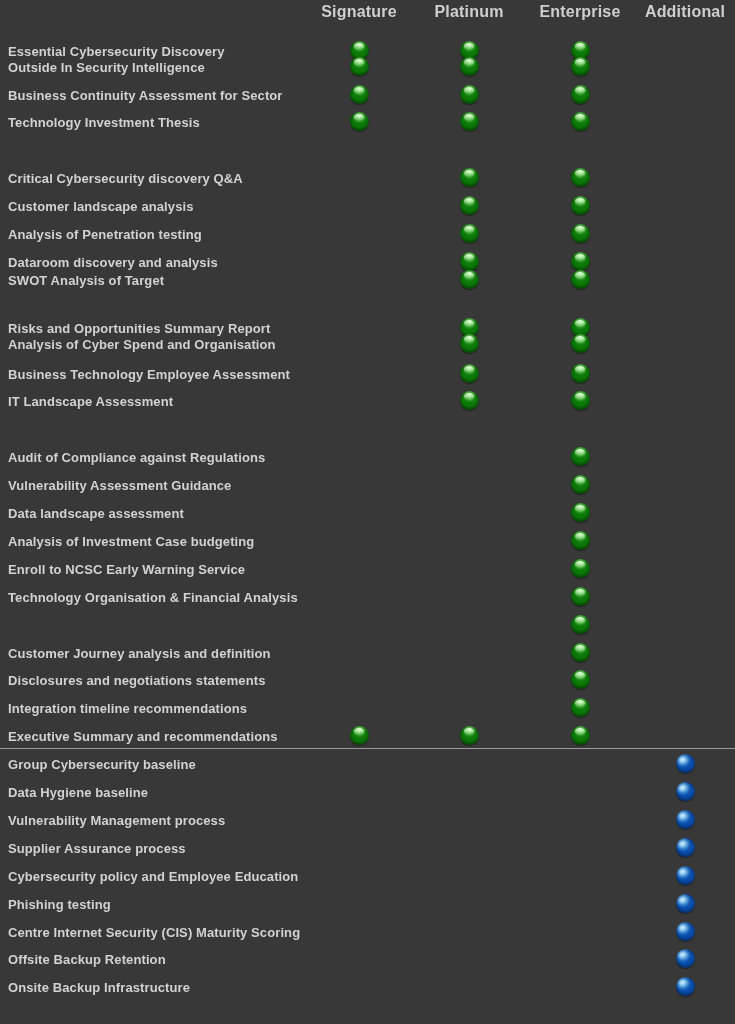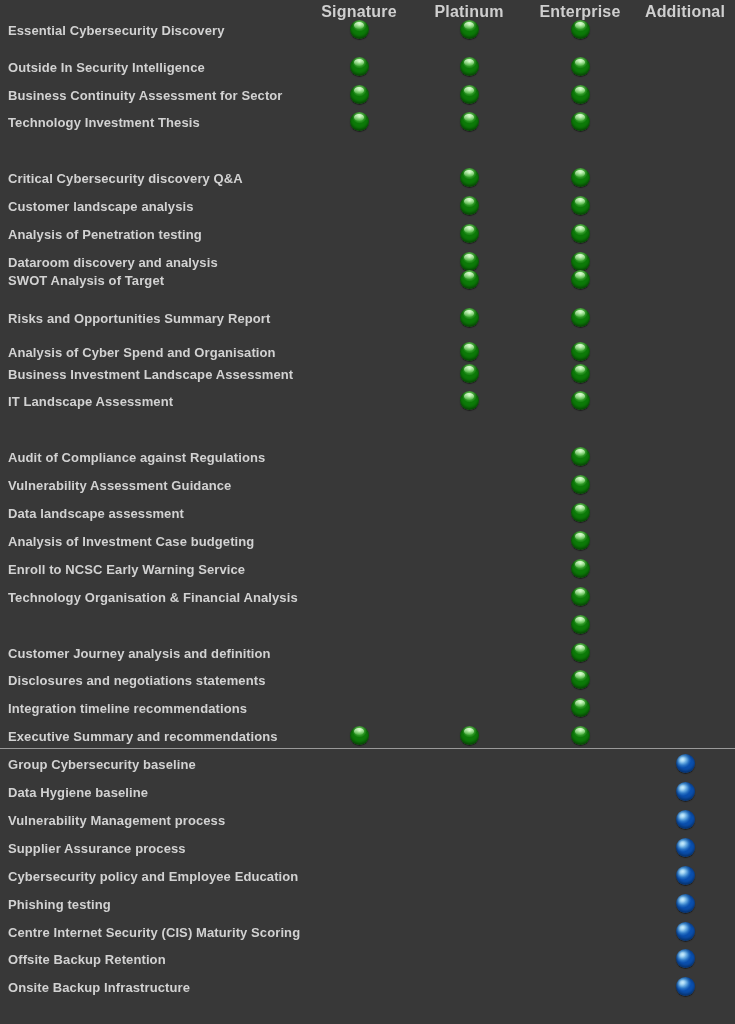--- a/index.html
+++ b/index.html
@@ -117,21 +117,21 @@
 </head>
 <body style="background: rgb(56, 56, 56);">
 
 <div id="matrix">
   <div class="header-row">
       <div class="col-head" style="left: 294px;">Signature</div>
       <div class="col-head" style="left: 404px;">Platinum</div>
       <div class="col-head" style="left: 515px;">Enterprise</div>
       <div class="col-head" style="left: 620px;">Additional</div>
     </div>
-<div class="row" style="top: 22px; text-align: right;">
+<div class="row" style="top: 43px; text-align: right;">
       <div class="row-label">Essential Cybersecurity Discovery</div>
       <div class="dot green" style="left: 349.5px;"></div>
       <div class="dot green" style="left: 459.5px;"></div>
       <div class="dot green" style="left: 570.5px;"></div>
     </div>
     <div class="row" style="top: 59px;">
       <div class="row-label">Outside In Security Intelligence</div>
       <div class="dot green" style="left: 349.5px;"></div>
       <div class="dot green" style="left: 459.5px;"></div>
       <div class="dot green" style="left: 570.5px;"></div>
@@ -166,32 +166,32 @@
     <div class="row" style="top: 254px;">
       <div class="row-label">Dataroom discovery and analysis</div>
       <div class="dot green" style="left: 459.5px;"></div>
       <div class="dot green" style="left: 570.5px;"></div>
     </div>
     <div class="row" style="top: 272px;">
       <div class="row-label">SWOT Analysis of Target</div>
       <div class="dot green" style="left: 459.5px;"></div>
       <div class="dot green" style="left: 570.5px;"></div>
     </div>
-    <div class="row" style="top: 310px;">
+    <div class="row" style="top: 320px;">
       <div class="row-label">Risks and Opportunities Summary Report</div>
       <div class="dot green" style="left: 459.5px;"></div>
       <div class="dot green" style="left: 570.5px;"></div>
     </div>
-    <div class="row" style="top: 344px;">
+    <div class="row" style="top: 336px;">
       <div class="row-label">Analysis of Cyber Spend and Organisation</div>
       <div class="dot green" style="left: 459.5px;"></div>
       <div class="dot green" style="left: 570.5px;"></div>
     </div>
     <div class="row" style="top: 366px;">
-      <div class="row-label">Business Investment Landscape Assessment</div>
+      <div class="row-label">Business Technology Employee Assessment</div>
       <div class="dot green" style="left: 459.5px;"></div>
       <div class="dot green" style="left: 570.5px;"></div>
     </div>
     <div class="row" style="top: 393px;">
       <div class="row-label">IT Landscape Assessment</div>
       <div class="dot green" style="left: 459.5px;"></div>
       <div class="dot green" style="left: 570.5px;"></div>
     </div>
     <div class="row" style="top: 449px;">
       <div class="row-label">Audit of Compliance against Regulations</div>

